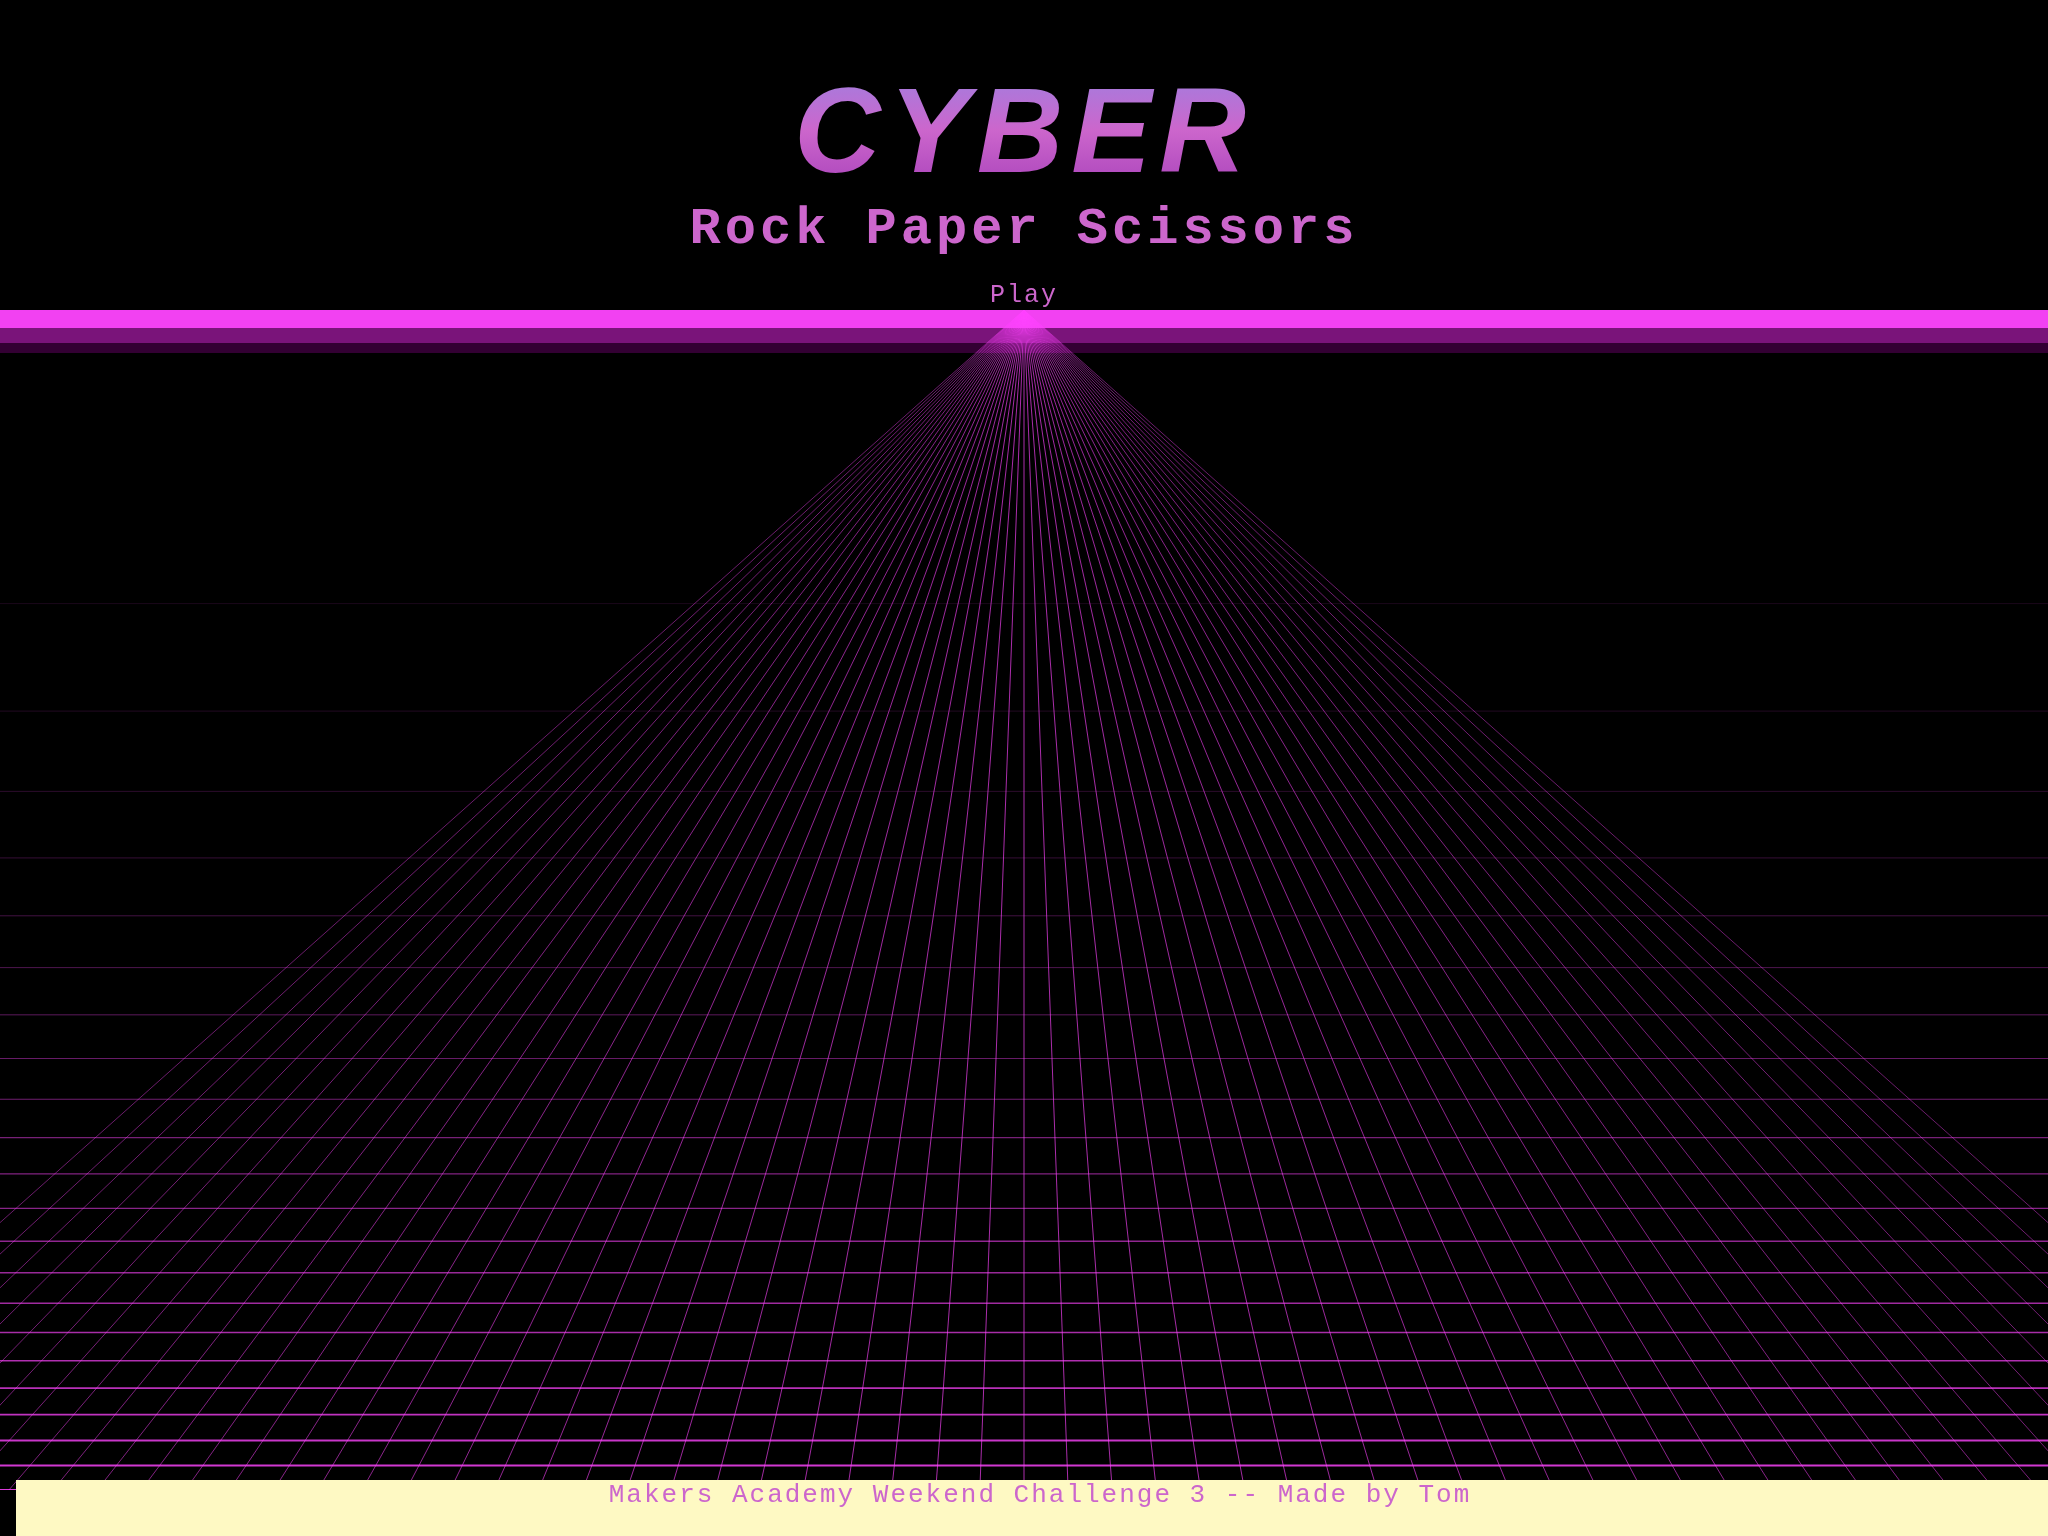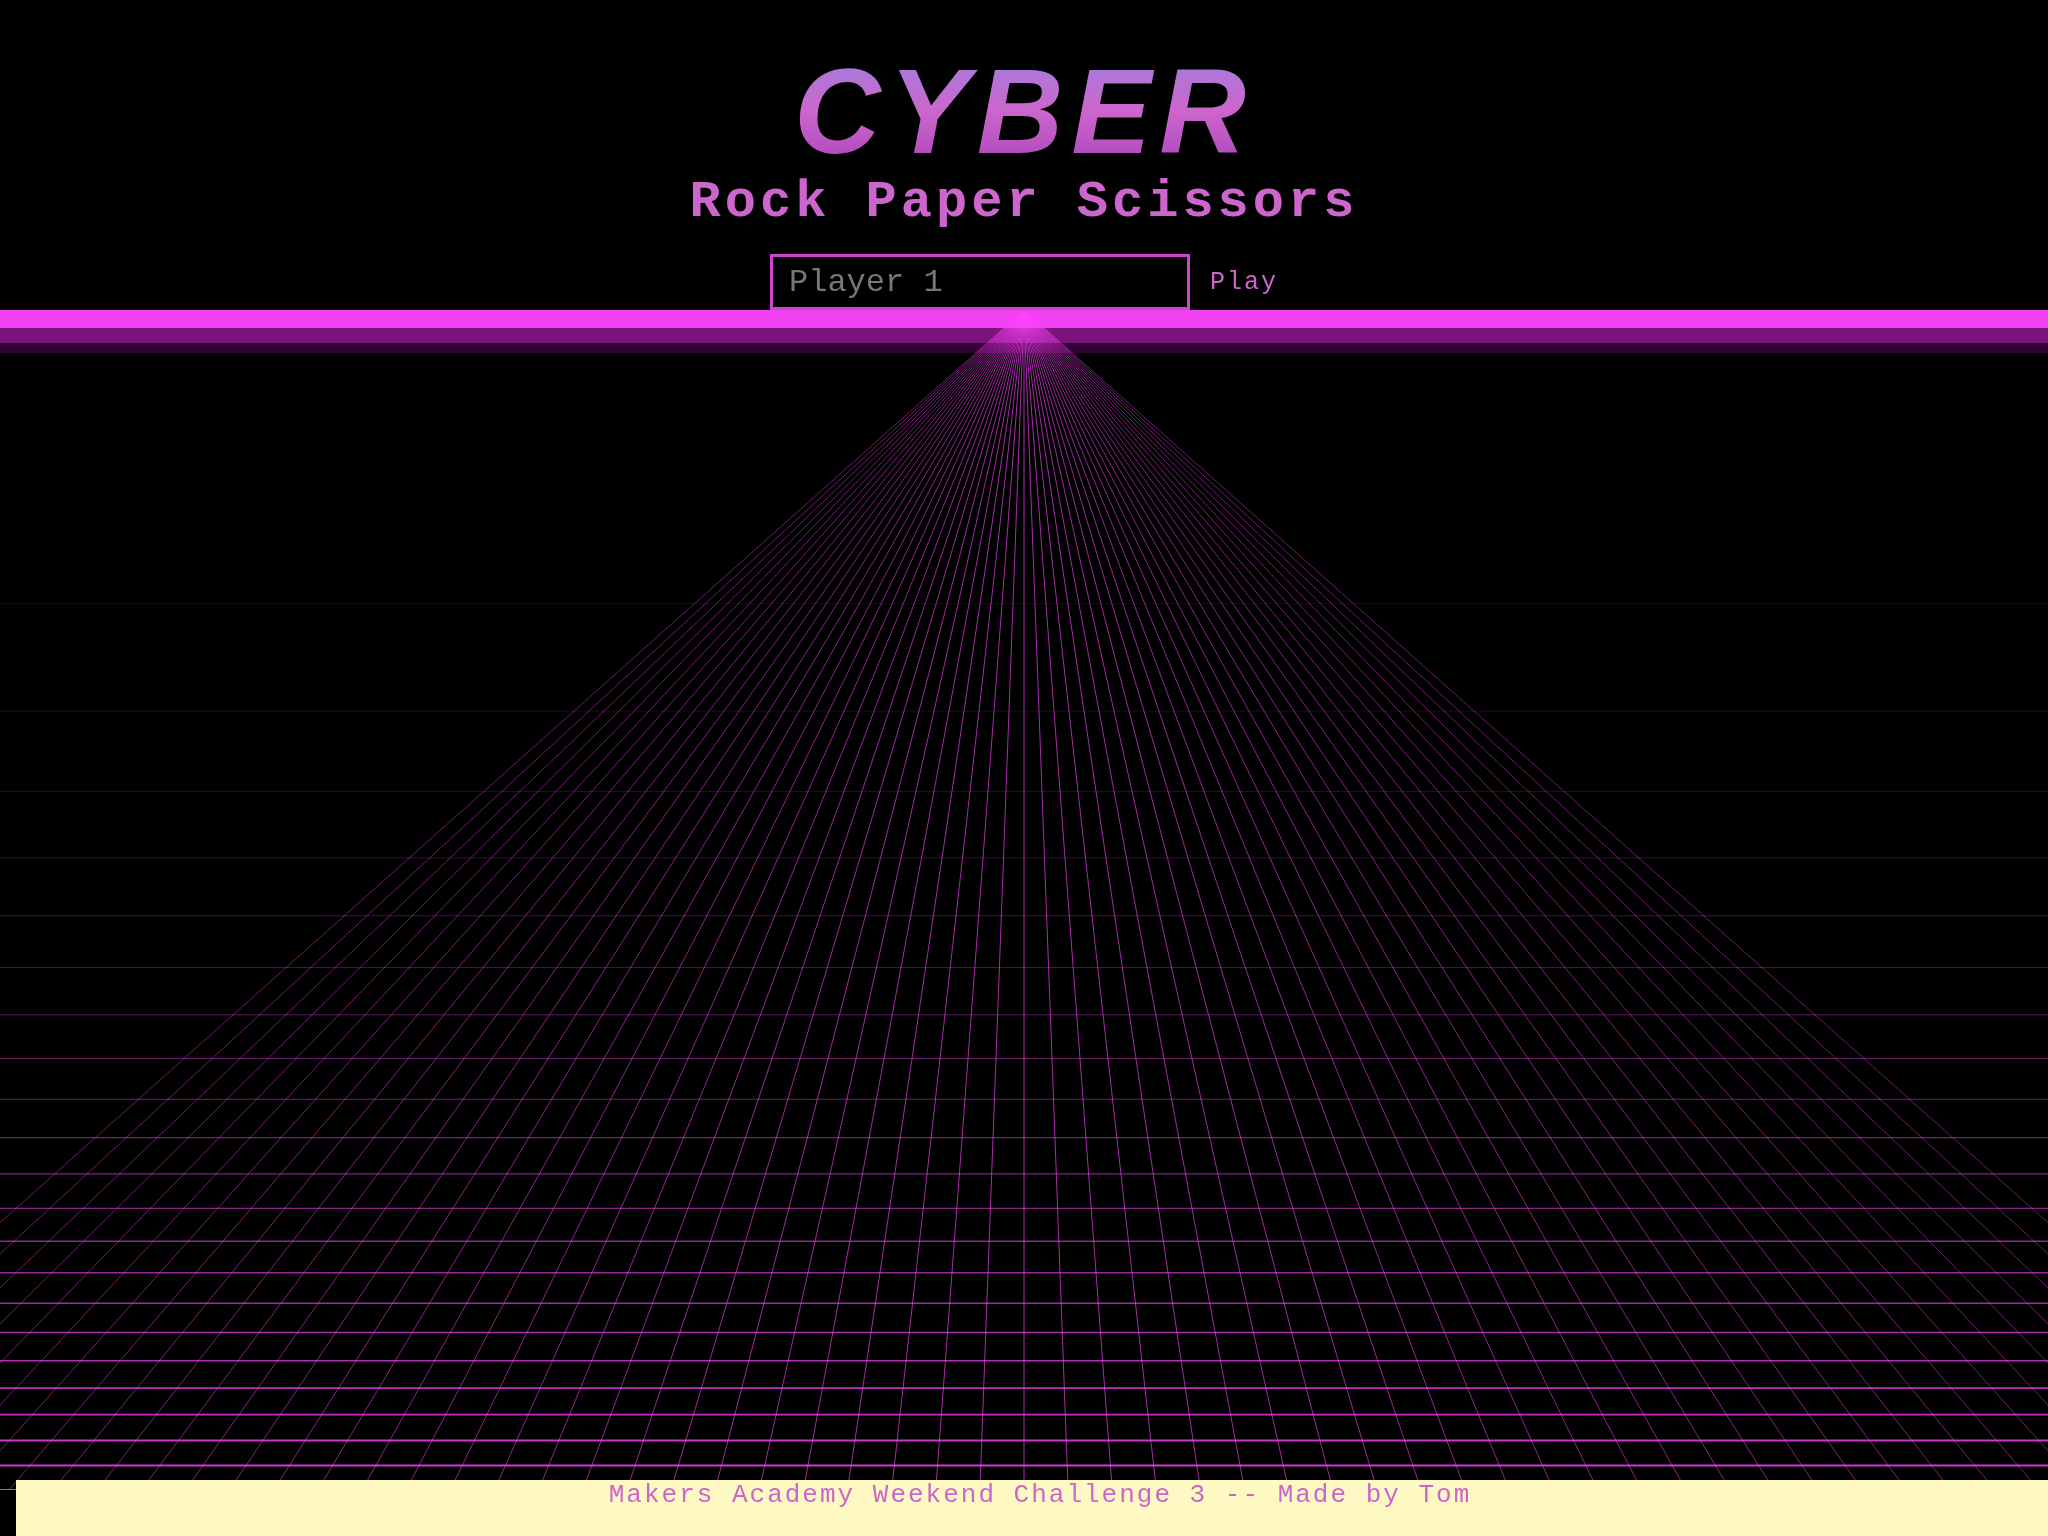--- a/index.html
+++ b/index.html
@@ -43,21 +43,21 @@
       background-clip: text;
       letter-spacing: 8px;
       line-height: 1;
       font-family: Arial Black, sans-serif;
       text-transform: uppercase;
     }
 
     .title-subtitle {
       font-size: 52px;
       color: #cc66cc;
-      margin-top: 2px;
+      margin-top: 10px;
       letter-spacing: 4px;
       font-family: 'Courier New', Courier, monospace;
       font-weight: bold;
     }
 
     .input-row {
       display: flex;
       align-items: center;
       gap: 20px;
       margin-top: 22px;
@@ -125,21 +125,20 @@
       letter-spacing: 2px;
     }
   </style>
 </head>
 <body>
 
 <div class="top-section">
   <h1 class="title-cyber">CYBER</h1>
   <h2 class="title-subtitle">Rock Paper Scissors</h2>
   <div class="input-row">
-    <input class="player-input" type="text" placeholder="Player 1" style="">
     <button class="play-button">Play</button>
   </div>
 </div>
 
 <div class="grid-section">
   <svg class="grid-canvas" viewBox="0 0 2048 1180" preserveAspectRatio="none" xmlns="http://www.w3.org/2000/svg">
     <defs>
       <linearGradient id="bgGrad" x1="0" y1="0" x2="0" y2="1">
         <stop offset="0%" stop-color="#ff44ff" stop-opacity="0.9"></stop>
         <stop offset="8%" stop-color="#cc22cc" stop-opacity="0.85"></stop>

